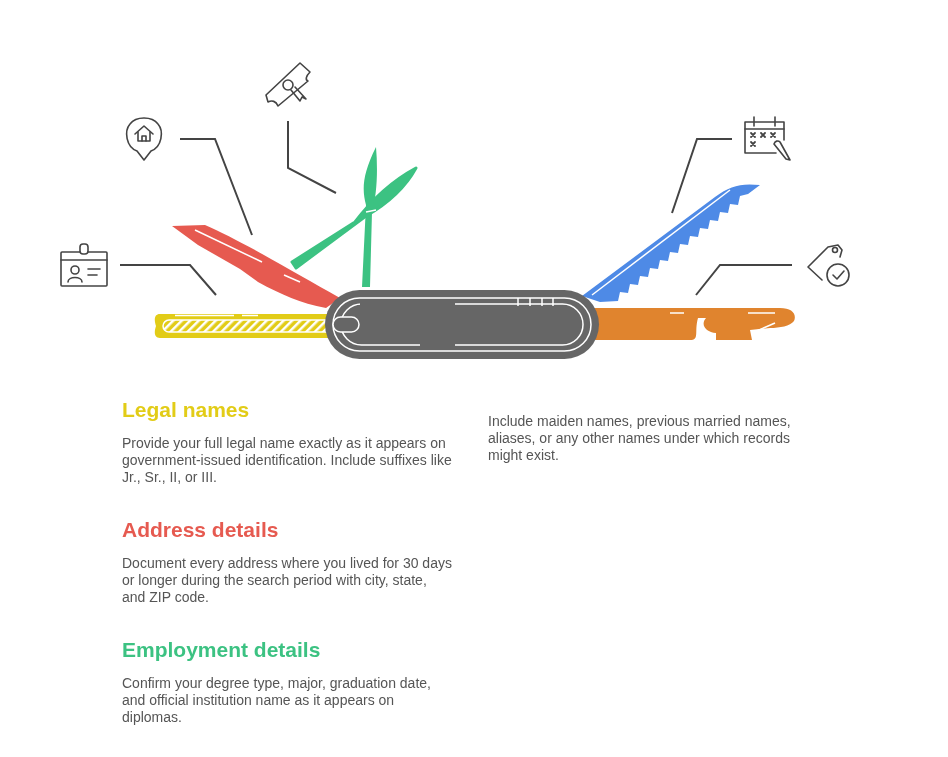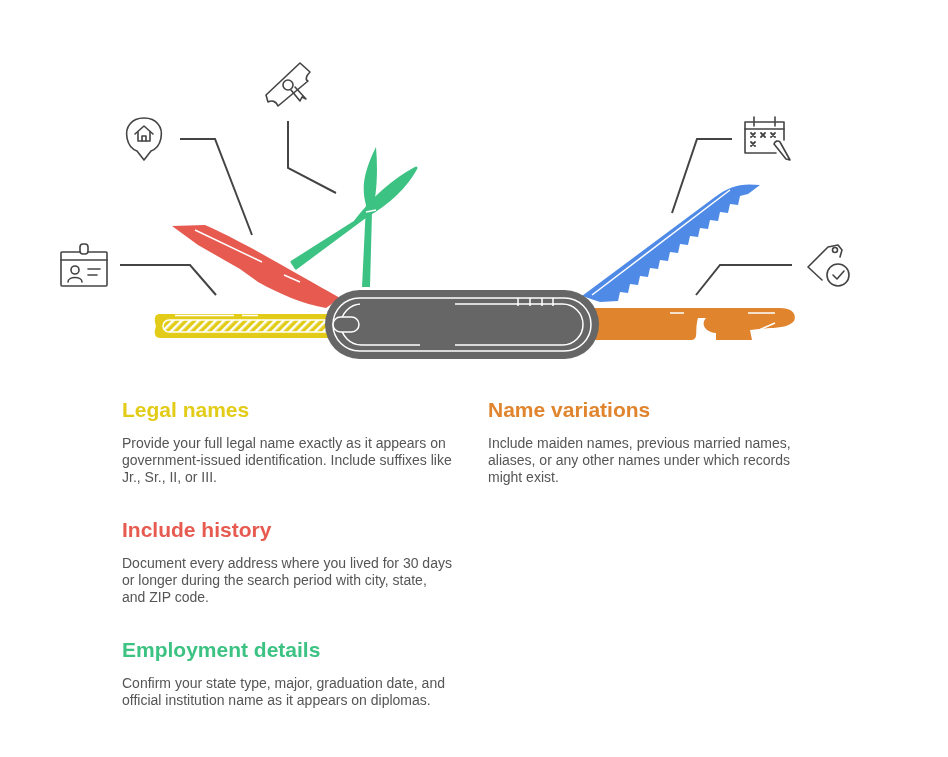--- a/index.html
+++ b/index.html
@@ -122,28 +122,27 @@
     <path d="M833,275 L837,279 L844,271"></path>
   </g>
 </svg>
 
 <div class="item" id="item-legal">
   <h3 style="color:#E2CC17">Legal names</h3>
   <p>Provide your full legal name exactly as it appears on government-issued identification. Include suffixes like Jr., Sr., II, or III.</p>
 </div>
 
 <div class="item" id="item-address">
-  <h3 style="color:#E65A50">Include history</h3>
+  <h3 style="color:#E65A50">Address details</h3>
   <p>Document every address where you lived for 30 days or longer during the search period with city, state, and ZIP code.</p>
 </div>
 
 <div class="item" id="item-education">
   <h3 style="color:#3CC282">Employment details</h3>
-  <p>Confirm your state type, major, graduation date, and official institution name as it appears on diplomas.</p>
+  <p>Confirm your degree type, major, graduation date, and official institution name as it appears on diplomas.</p>
 </div>
 
 <div class="item" id="item-variations">
-  <h3 style="color:#E0842E">Name variations</h3>
   <p>Include maiden names, previous married names, aliases, or any other names under which records might exist.</p>
 </div>
 
 <div class="item" id="item-employment">
 </div>
 
 </body></html>

